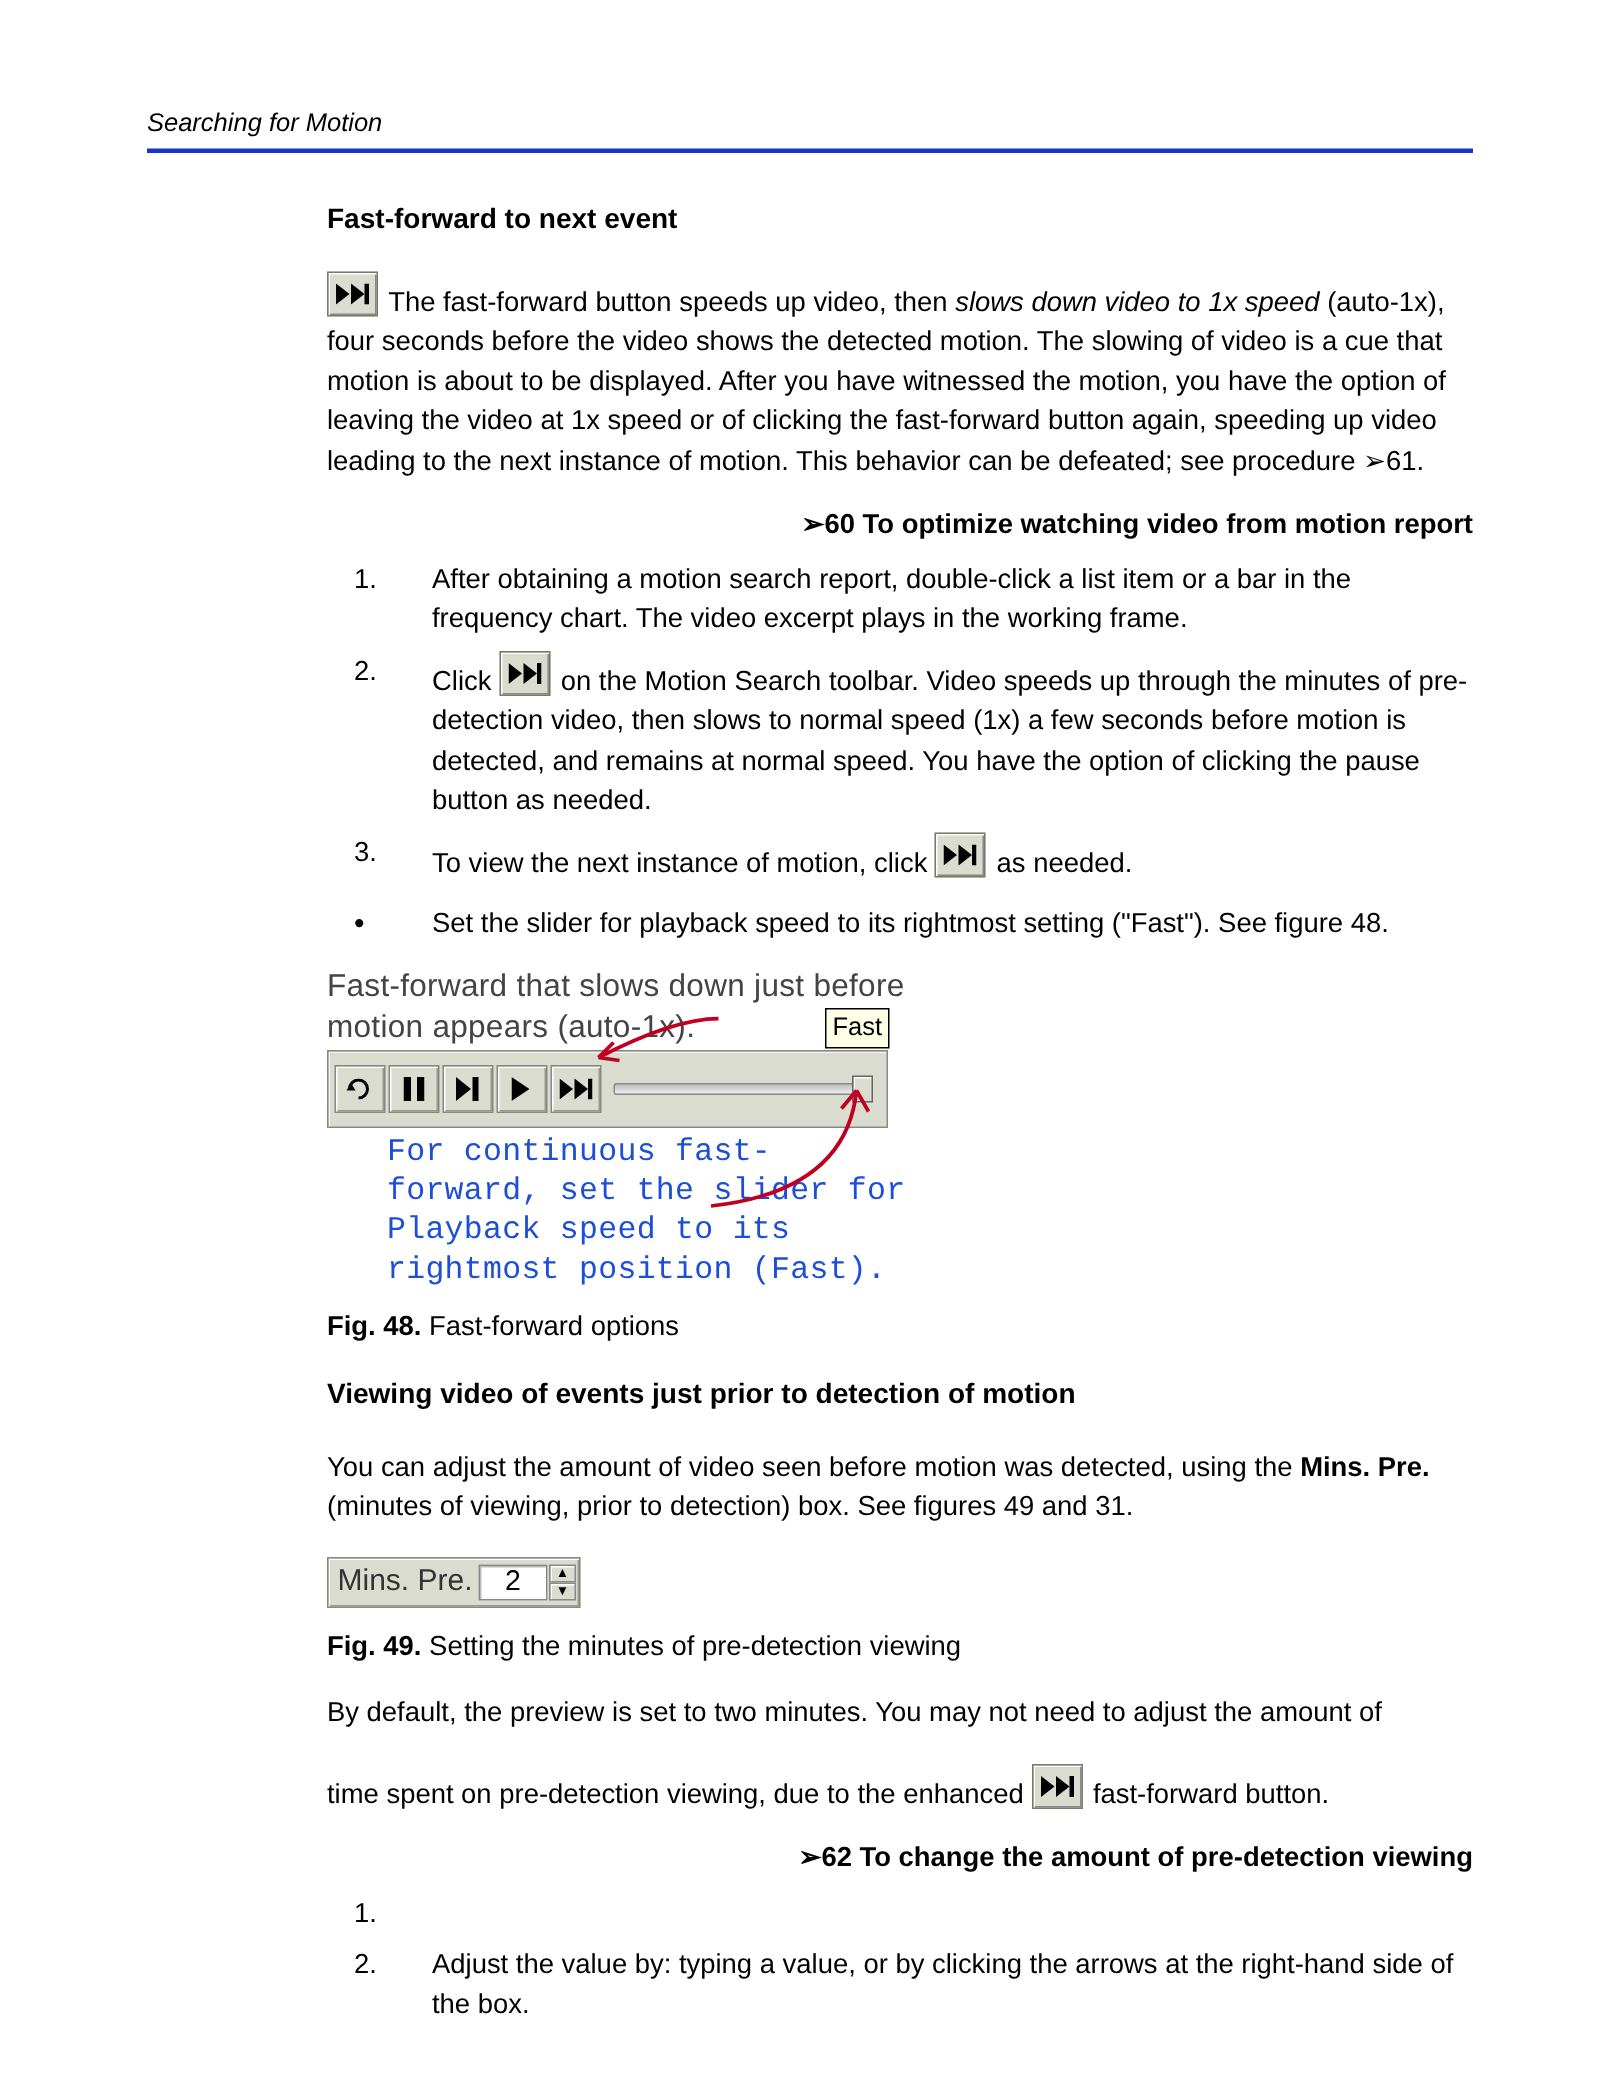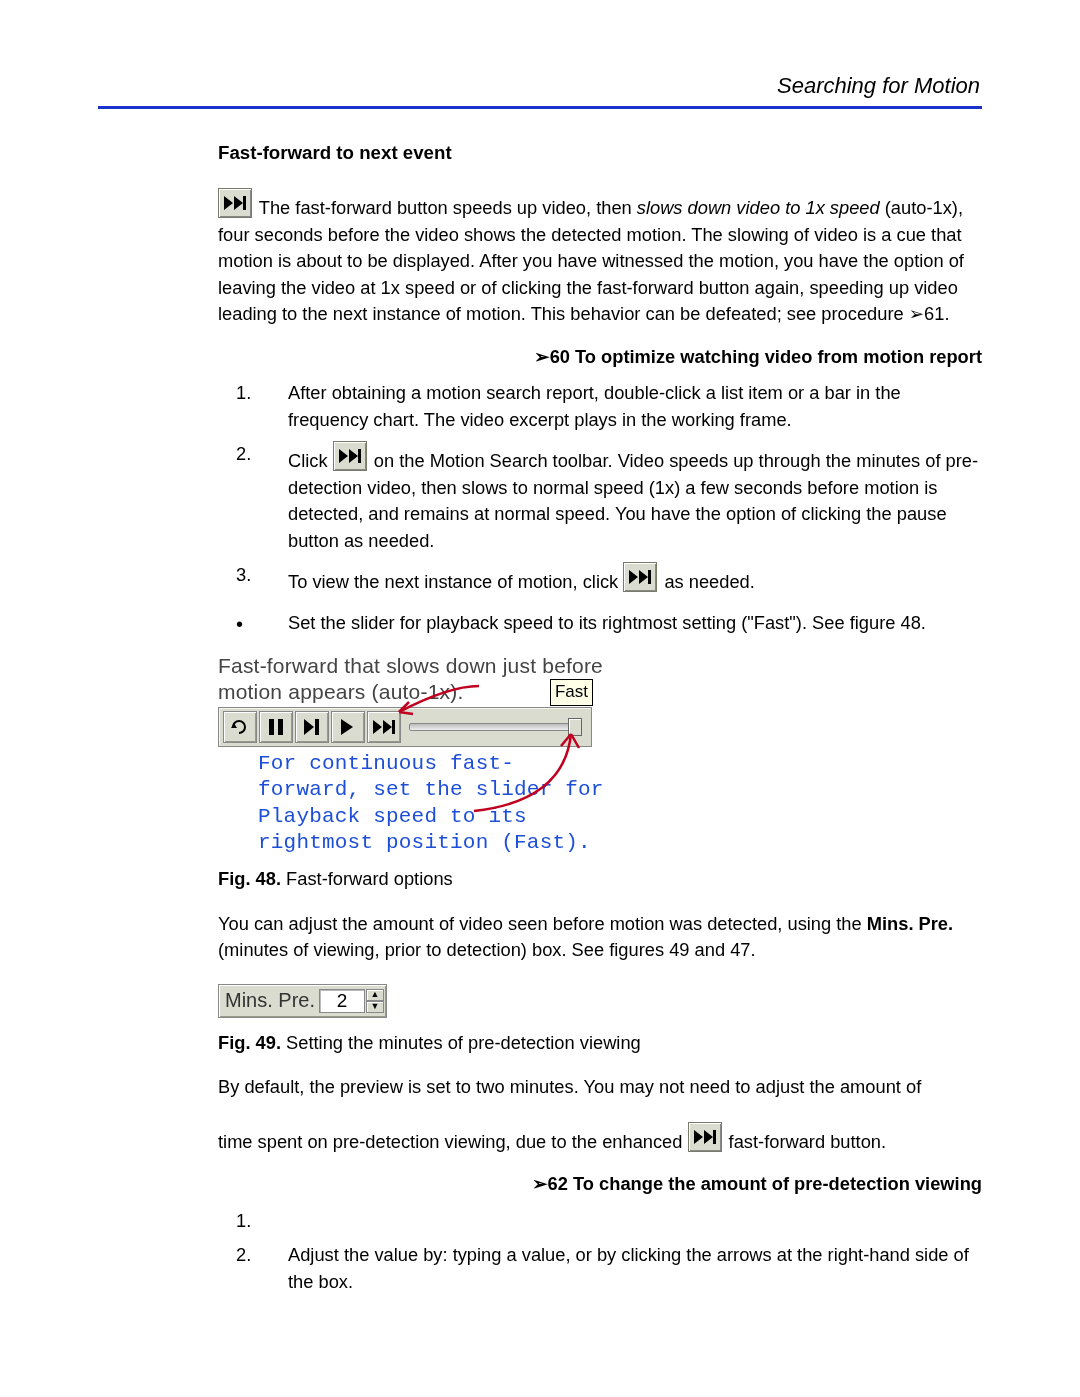--- a/index.html
+++ b/index.html
@@ -9,23 +9,22 @@
     width: 1080px;
     margin: 0 auto;
     color: #000;
     font-size: 18.3px;
     line-height: 1.45;
   }
   .page {
     padding: 70px 98px 50px 98px;
   }
   .header-line {
-    text-align: right;
     font-style: italic;
-    font-size: 22px;
+    font-size: 17px;
     margin-bottom: 4px;
     padding-right: 2px;
   }
   .blue-rule {
     border: none;
     border-top: 3px solid #1a33cc;
     margin-bottom: 30px;
   }
   .content {
     padding-left: 120px;
@@ -109,21 +108,21 @@
     margin-top: 4px;
     letter-spacing: 0.2px;
     margin-left: 40px;
   }
   .tb-bar {
     position: relative;
     display: flex;
     align-items: center;
     background: #d9dccf;
     border: 1px solid #888;
-    height: 40px;
+    height: 52px;
     padding: 2px 4px;
     gap: 2px;
     box-shadow: inset 1px 1px #f5f5ed;
     width: 374px;
   }
   .tb-btn {
     width: 34px; height: 32px;
     background: #d9dccf;
     border: 1px solid #888;
     position: relative;
@@ -296,23 +295,24 @@
           <svg class="arrow-red" style="top:18px; left:250px;" width="120" height="90">
               <path d="M5 85 Q95 75 102 8" fill="none" stroke="#c00020" stroke-width="2.5"></path>
               <path d="M102 8 L92 20 M102 8 L110 22" fill="none" stroke="#c00020" stroke-width="2.5"></path>
             </svg>
         </div>
         <div class="tb-caption-bot">For continuous fast-forward, set the slider for Playback speed to its rightmost position (Fast).</div>
       </div>
     </div>
     <p class="figcap"><b>Fig. 48.</b><span> Fast-forward options</span></p>
 
+    <div class="h-bold">Viewing video of events just prior to detection of motion</div>
 
     <p class="para">
-      <span>You can adjust the amount of video seen before motion was detected, using the </span><b>Mins. Pre.</b><span> (minutes of viewing, prior to detection) box. See figures 49 and 47.</span>
+      <span>You can adjust the amount of video seen before motion was detected, using the </span><b>Mins. Pre.</b><span> (minutes of viewing, prior to detection) box. See figures 49 and 31.</span>
     </p>
 
     <div class="mins-pre-box">
       <span class="lbl">Mins. Pre.</span>
       <span class="val">2</span>
       <span class="spin">
         <div>▲</div>
         <div>▼</div>
       </span>
     </div>

